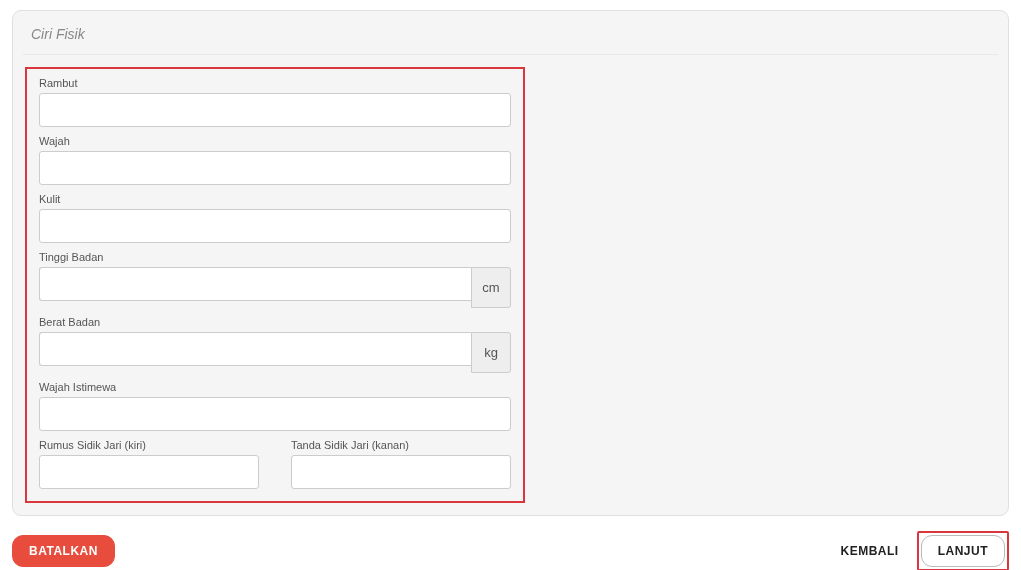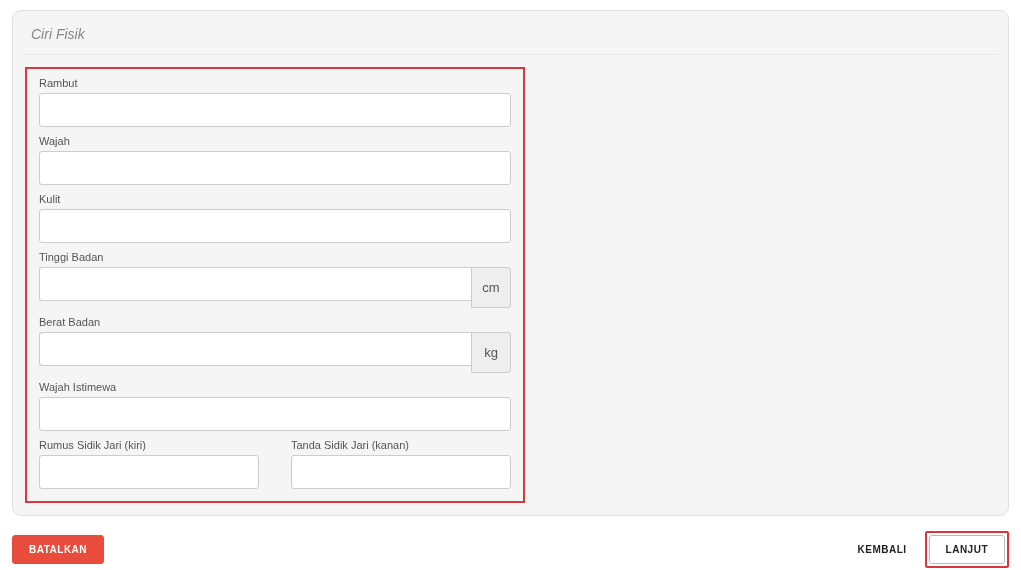--- a/index.html
+++ b/index.html
@@ -85,23 +85,23 @@
     .footer-right {
       display: flex;
       align-items: center;
       gap: 14px;
     }
     .btn {
       display: inline-flex;
       align-items: center;
       justify-content: center;
       padding: 8px 16px;
-      font-size: 10px;
+      font-size: 12px;
       font-weight: 700;
-      border-radius: 3px;
+      border-radius: 11px;
       cursor: pointer;
       letter-spacing: 0.5px;
     }
     .btn-danger {
       background: #e74c3c;
       color: #fff;
       border: 1px solid #e74c3c;
     }
     .btn-link {
       background: transparent;

